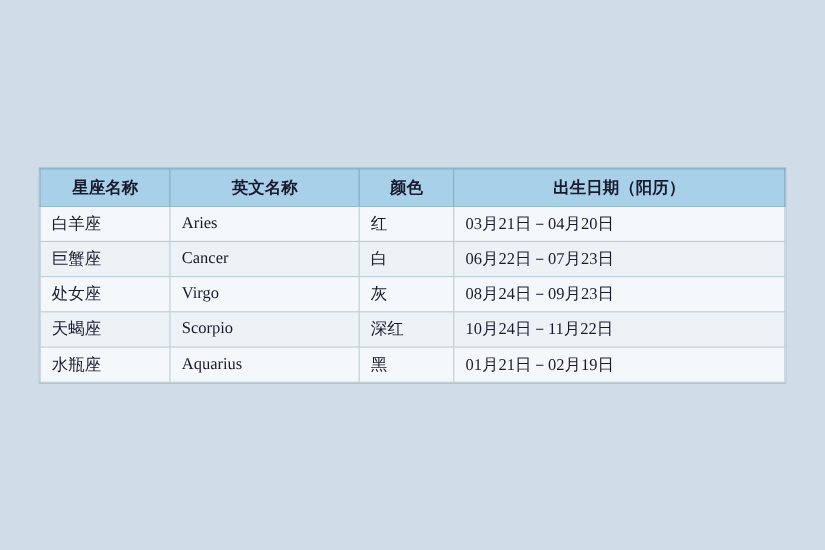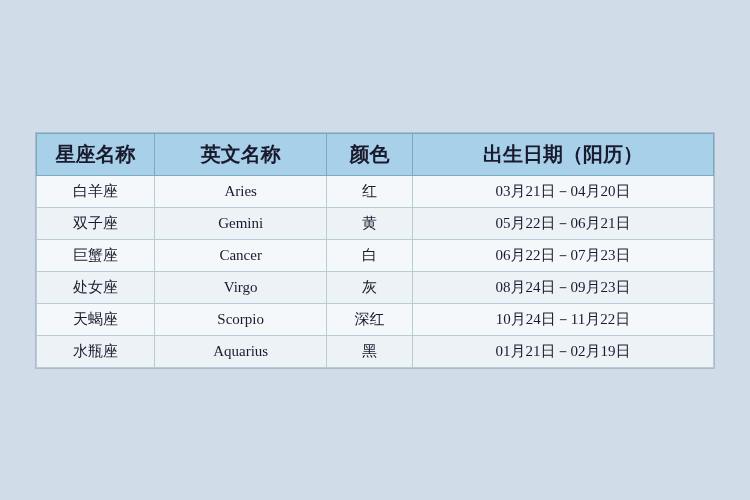--- a/index.html
+++ b/index.html
@@ -19,31 +19,30 @@
     }
     table {
       width: 100%;
       border-collapse: collapse;
     }
     thead tr th {
       background-color: #a8d0e8;
       border: 1px solid #7aaac0;
       padding: 7px 10px;
       text-align: center;
-      font-size: 20px;
+      font-size: 15px;
       font-weight: bold;
       color: #1a1a2e;
     }
     tbody tr {
       border-bottom: 1px solid #b0c8d8;
     }
     tbody tr td {
       border: 1px solid #b8ccd8;
       padding: 6px 10px;
-      text-align: center;
       font-size: 15px;
       color: #1a1a2e;
       background-color: #f5f8fa;
     }
     tbody tr:nth-child(even) td {
       background-color: #edf2f7;
     }
     .col-zh { width: 110px; }
     .col-en { width: 160px; }
     .col-color { width: 80px; }
@@ -63,26 +62,20 @@
       </tr>
     </thead>
     <tbody id="table-body">
     <tr>
           <td>白羊座</td>
           <td>Aries</td>
           <td>红</td>
           <td>03月21日－04月20日</td>
         </tr>
         <tr>
-          <td>双子座</td>
-          <td>Gemini</td>
-          <td>黄</td>
-          <td>05月22日－06月21日</td>
-        </tr>
-        <tr>
           <td>巨蟹座</td>
           <td>Cancer</td>
           <td>白</td>
           <td>06月22日－07月23日</td>
         </tr>
         <tr>
           <td>处女座</td>
           <td>Virgo</td>
           <td>灰</td>
           <td>08月24日－09月23日</td>

